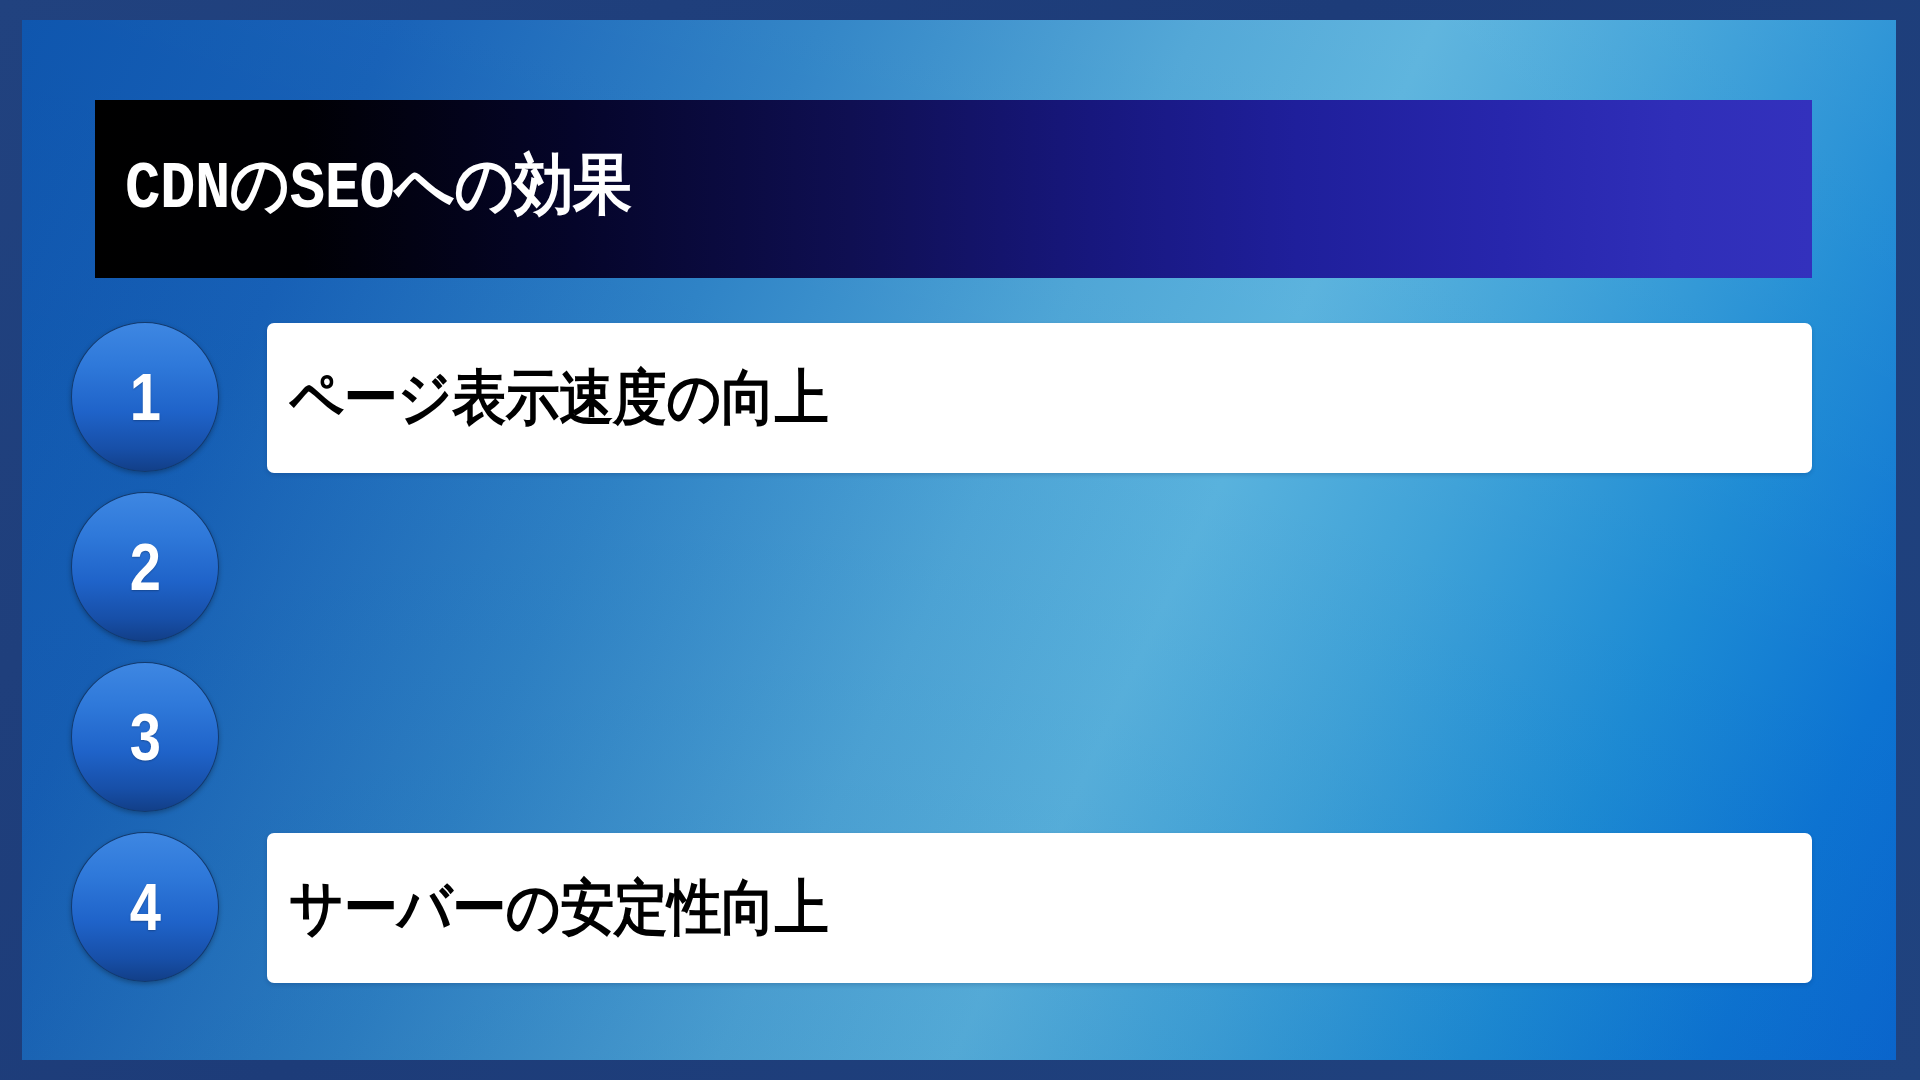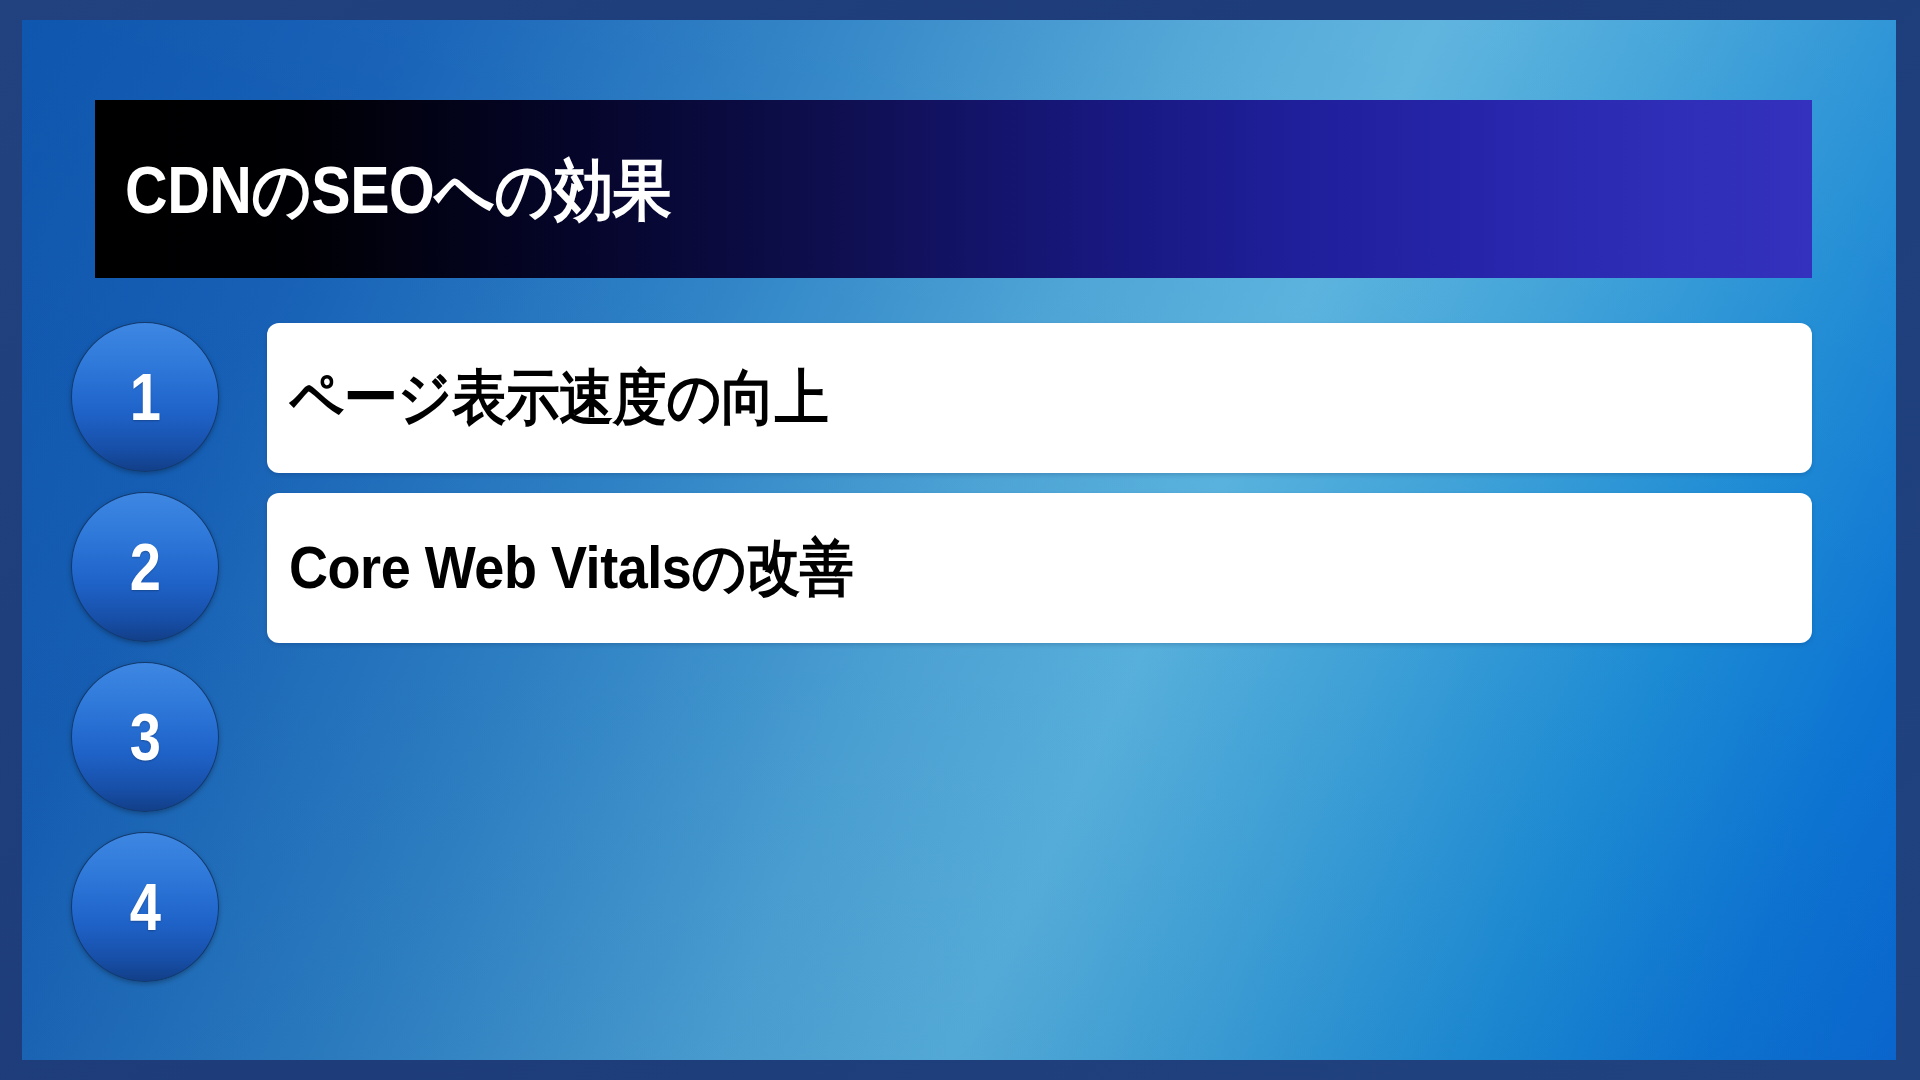--- a/index.html
+++ b/index.html
@@ -68,20 +68,21 @@
         #0f0f52 44%,
         #17177d 58%,
         #1f1f9b 70%,
         #2726ac 82%,
         #2f2eb8 92%,
         #3331bd 100%);
     display: flex;
     align-items: center;
     box-sizing: border-box;
     padding-left: 30px;
+    font-family: Liberation Mono, monospace;
   }
   .title-text {
     color: #ffffff;
     font-size: 67px;
     font-weight: 700;
     letter-spacing: -0.5px;
     line-height: 1;
     transform: scaleX(0.88);
     transform-origin: left center;
     white-space: nowrap;
@@ -124,21 +125,21 @@
     text-shadow: 0 1px 2px rgba(0,0,0,0.25);
   }
 
   .card {
     position: absolute;
     left: 267px;
     top: 0;
     width: 1545px;
     height: 150px;
     background: #ffffff;
-    border-radius: 12px;
+    border-radius: 7px;
     display: flex;
     align-items: center;
     box-sizing: border-box;
     padding-left: 22px;
     box-shadow: 0 2px 4px rgba(0, 30, 80, 0.18);
   }
   .card-text {
     color: #000000;
     font-size: 60px;
     font-weight: 700;
@@ -170,31 +171,31 @@
       </div>
       <div class="card">
         <span class="card-text">ページ表示速度の向上</span>
       </div>
     </div>
 
     <div class="row">
       <div class="num-circle">
         <span class="num">2</span>
       </div>
+    </div>
+
+    <div class="row">
+      <div class="num-circle">
+        <span class="num">3</span>
+      </div>
+    </div>
+
+    <div class="row">
+      <div class="num-circle">
+        <span class="num">4</span>
+      </div>
       <div class="card">
-        <span class="card-text">Core Web Vitalsの改善</span>
-      </div>
-    </div>
-
-    <div class="row">
-      <div class="num-circle">
-        <span class="num">3</span>
-      </div>
-    </div>
-
-    <div class="row">
-      <div class="num-circle">
-        <span class="num">4</span>
+        <span class="card-text">サーバーの安定性向上</span>
       </div>
     </div>
 
   </div>
 </div>
 
 </body></html>

